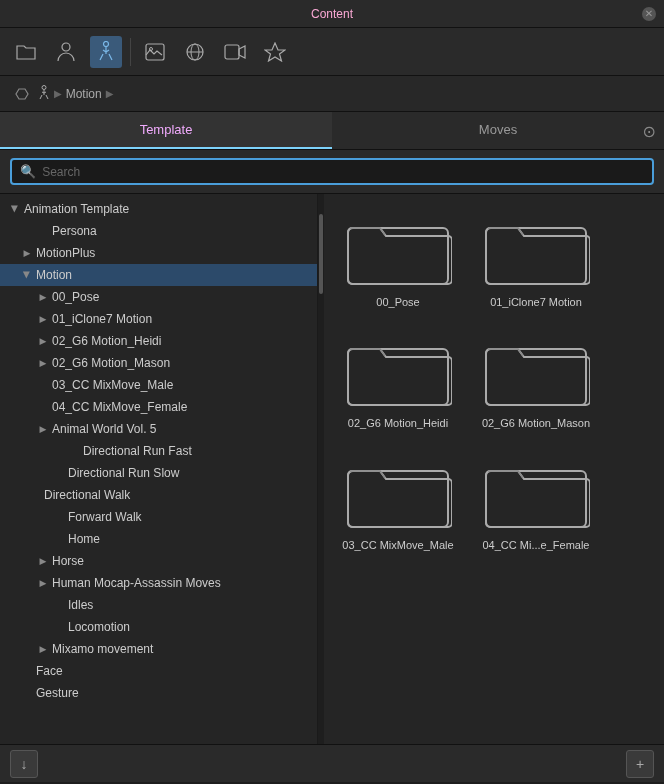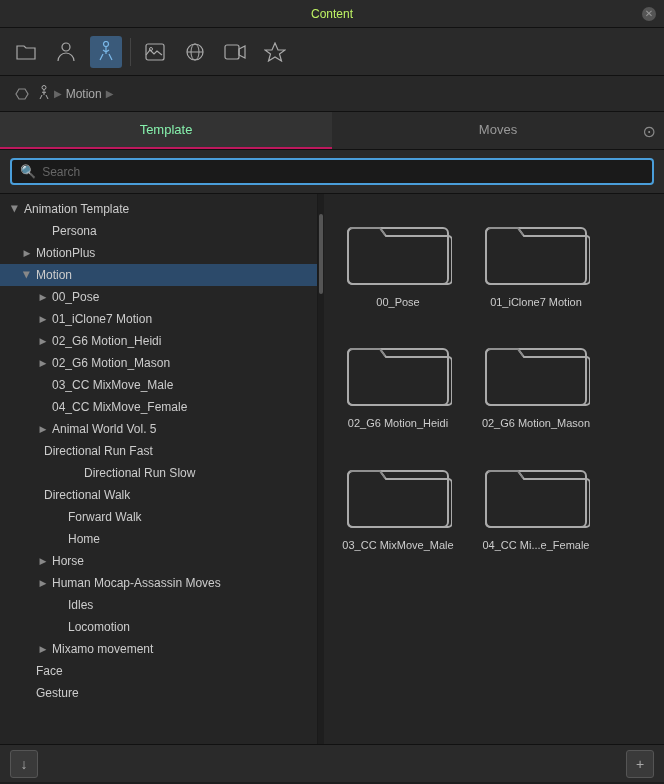--- a/index.html
+++ b/index.html
@@ -17,21 +17,21 @@
     .title-bar {
       background: #2a2a2a;
       height: 28px;
       display: flex;
       align-items: center;
       justify-content: center;
       position: relative;
       border-bottom: 1px solid #111;
     }
     .title-bar-text {
-      color: #bef264;
+      color: #f9a8d4;
       font-size: 12px;
     }
     .title-bar-close {
       position: absolute;
       right: 8px;
       top: 50%;
       transform: translateY(-50%);
       width: 14px;
       height: 14px;
       border-radius: 50%;
@@ -118,22 +118,22 @@
       flex: 1;
       display: flex;
       align-items: center;
       justify-content: center;
       cursor: pointer;
       font-size: 13px;
       color: #999;
       border-bottom: 2px solid transparent;
     }
     .tab.active {
-      color: #86efac;
-      border-bottom: 2px solid #be185d;
+      color: #f0abfc;
+      border-bottom: 2px solid #7dd3fc;
       background: #333;
     }
     .tab-dropdown {
       position: absolute;
       right: 8px;
       top: 50%;
       transform: translateY(-50%);
       color: #888;
       cursor: pointer;
       font-size: 16px;
@@ -426,25 +426,25 @@
         <span>03_CC MixMove_Male</span>
       </div>
       <div class="tree-item" style="padding-left: 36px;">
         <span style="display: inline-block; width: 16px; flex-shrink: 0;"></span>
         <span>04_CC MixMove_Female</span>
       </div>
       <div class="tree-item" style="padding-left: 36px;">
         <span class="tree-arrow" style="display: inline-flex; width: 14px; font-size: 9px; color: rgb(136, 136, 136); margin-right: 2px; flex-shrink: 0;">▶</span>
         <span>Animal World Vol. 5</span>
       </div>
-      <div class="tree-item" style="padding-left: 28px;">
+      <div class="tree-item" style="padding-left: 67px;">
         <span style="display: inline-block; width: 16px; flex-shrink: 0;"></span>
         <span>Directional Run Fast</span>
       </div>
-      <div class="tree-item" style="padding-left: 68px;">
+      <div class="tree-item" style="padding-left: 52px;">
         <span style="display: inline-block; width: 16px; flex-shrink: 0;"></span>
         <span>Directional Run Slow</span>
       </div>
       <div class="tree-item" style="padding-left: 28px;">
         <span style="display: inline-block; width: 16px; flex-shrink: 0;"></span>
         <span>Directional Walk</span>
       </div>
       <div class="tree-item" style="padding-left: 52px;">
         <span style="display: inline-block; width: 16px; flex-shrink: 0;"></span>
         <span>Forward Walk</span>

